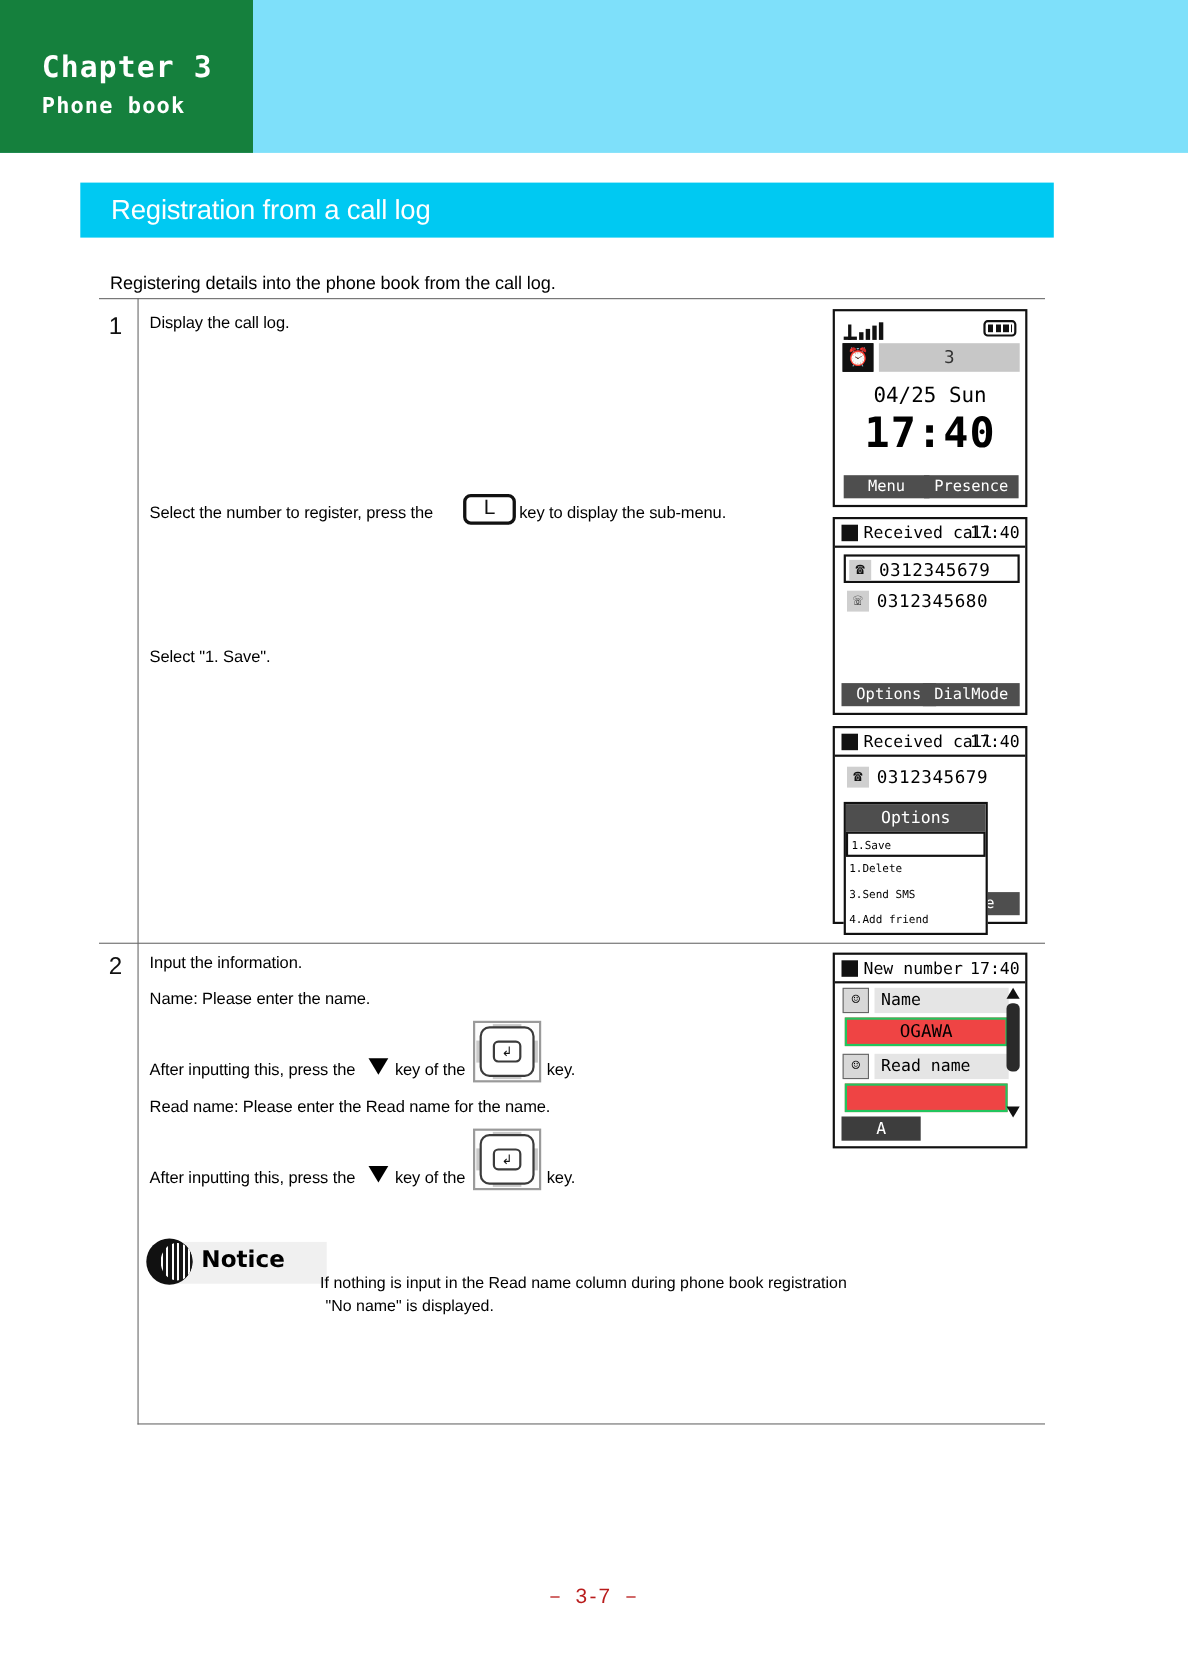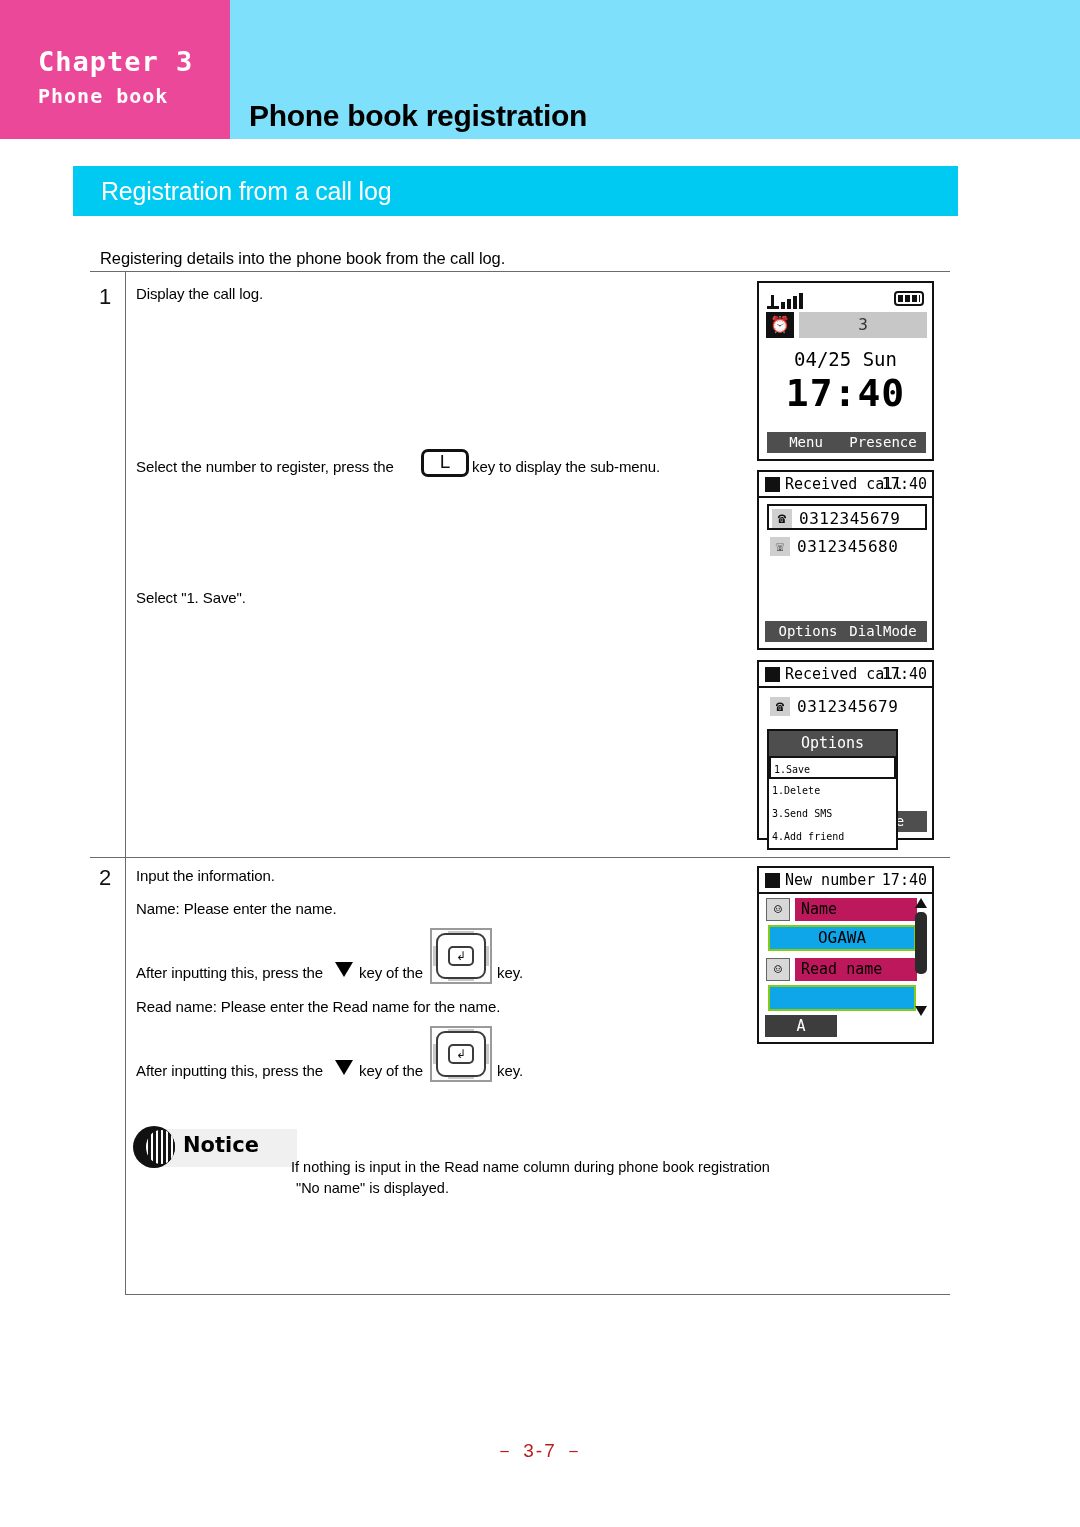--- a/index.html
+++ b/index.html
@@ -20,21 +20,21 @@
   #header-band {
     position: absolute;
     left: 0; top: 0;
     width: 1080px; height: 139px;
     background: #7EE0FA;
   }
   #chapter-box {
     position: absolute;
     left: 0; top: 0;
     width: 230px; height: 139px;
-    background: #ec4899;
+    background: #15803d;
   }
   #chapter-label {
     position: absolute;
     left: 38px; top: 46px;
     color: #ffffff;
     font-family: "DejaVu Sans Mono", monospace;
     font-size: 27px;
     font-weight: bold;
     letter-spacing: 1px;
     white-space: pre;
@@ -432,21 +432,21 @@
     white-space: nowrap;
   }
   .opt-item.selected { border: 2px solid #111; }
 
   
   .field-label {
     position: absolute;
     left: 36px;
     width: 122px;
     height: 23px;
-    background: #be185d;
+    background: #e5e5e5;
     font-size: 15px;
     line-height: 23px;
     padding-left: 6px;
     box-sizing: border-box;
   }
   .person-ico {
     position: absolute;
     left: 7px;
     width: 24px; height: 23px;
     background: #d8d8d8;
@@ -454,23 +454,23 @@
     box-sizing: border-box;
     font-size: 13px;
     line-height: 21px;
     text-align: center;
   }
   .field-input {
     position: absolute;
     left: 9px;
     width: 148px;
     height: 26px;
-    border: 2px solid #84cc16;
-    box-sizing: border-box;
-    background: #0ea5e9;
+    border: 2px solid #22c55e;
+    box-sizing: border-box;
+    background: #ef4444;
     font-size: 16px;
     line-height: 22px;
     text-align: center;
   }
   #scroll-track {
     position: absolute;
     right: 5px; top: 30px;
     width: 12px; height: 118px;
   }
   #scroll-thumb {
@@ -501,21 +501,20 @@
   }
 </style>
 </head>
 <body>
 
 <div id="header-band">
   <div id="chapter-box">
     <div id="chapter-label">Chapter 3</div>
     <div id="chapter-sub">Phone book</div>
   </div>
-  <div id="page-title">Phone book registration</div>
 </div>
 
 <div id="section-banner">
   <div id="section-banner-label">Registration from a call log</div>
 </div>
 
 <div id="intro-text">Registering details into the phone book from the call log.</div>
 
 <div class="rule-h" id="rule-top"></div>
 <div class="rule-h" id="rule-mid"></div>

